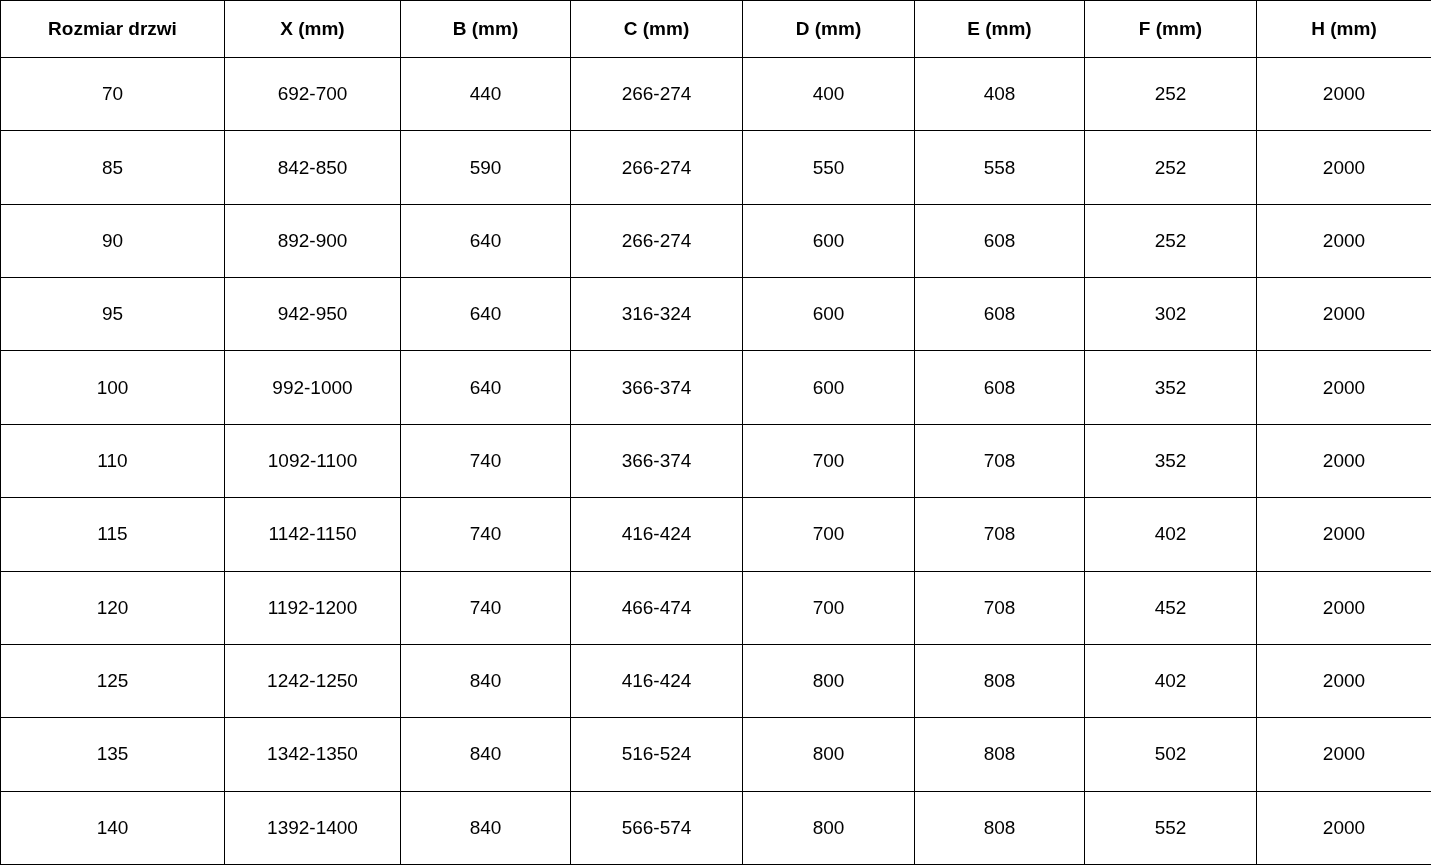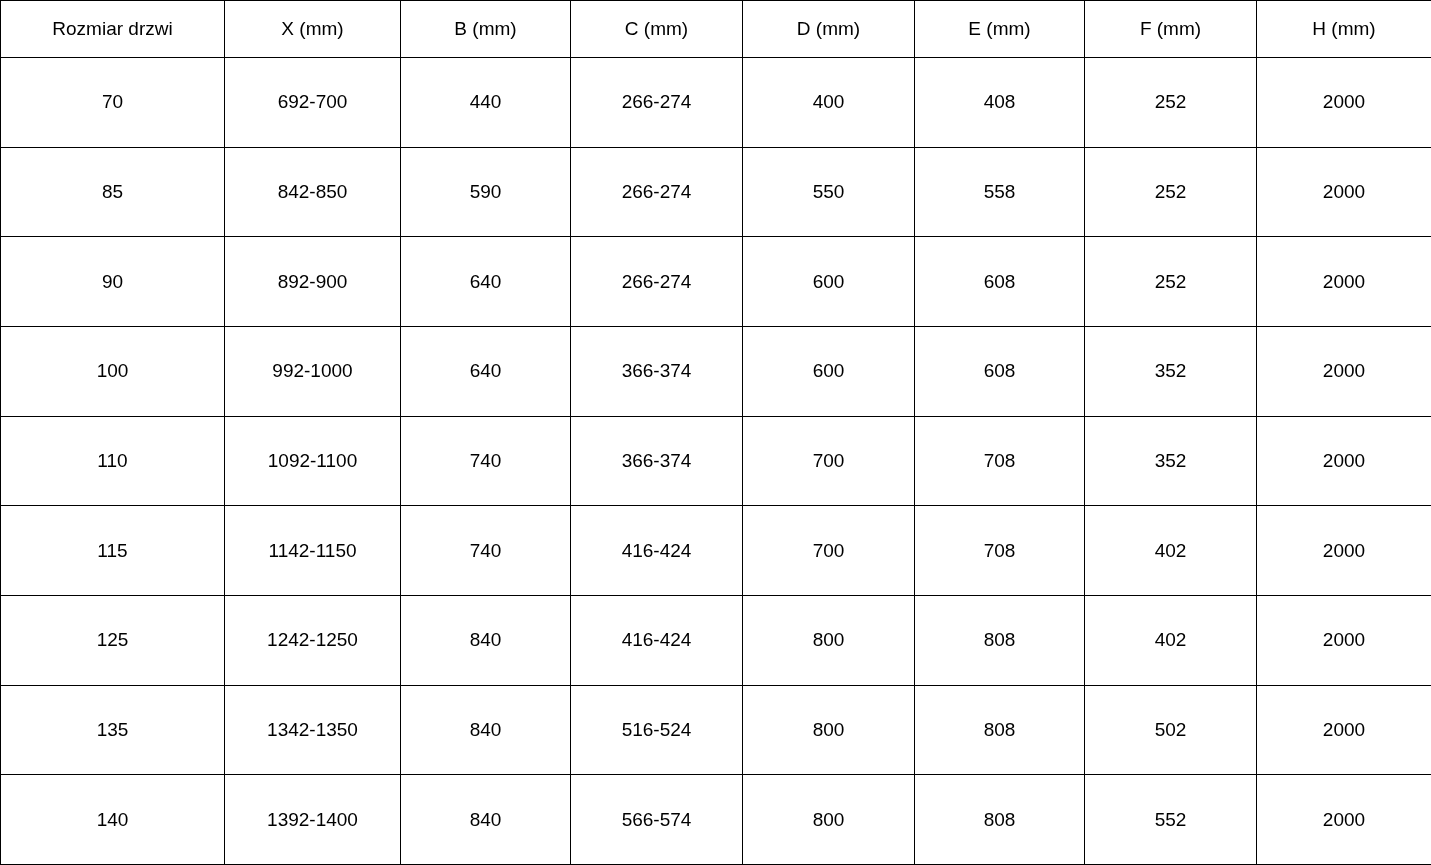--- a/index.html
+++ b/index.html
@@ -23,21 +23,21 @@
   table.spec-table th,
   table.spec-table td {
     border: 1px solid #000000;
     text-align: center;
     vertical-align: middle;
     font-size: 19px;
     padding: 0;
     white-space: nowrap;
   }
   table.spec-table thead th {
-    font-weight: normal;
+    font-weight: bold;
     font-size: 19px;
     height: 56px;
   }
   table.spec-table tbody td {
     font-weight: normal;
     height: 54px;
   }
   
   col.c0 { width: 224px; }
   col.c1 { width: 176px; }
@@ -99,20 +99,30 @@
       <td>90</td>
       <td>892-900</td>
       <td>640</td>
       <td>266-274</td>
       <td>600</td>
       <td>608</td>
       <td>252</td>
       <td>2000</td>
     </tr>
     <tr>
+      <td>95</td>
+      <td>942-950</td>
+      <td>640</td>
+      <td>316-324</td>
+      <td>600</td>
+      <td>608</td>
+      <td>302</td>
+      <td>2000</td>
+    </tr>
+    <tr>
       <td>100</td>
       <td>992-1000</td>
       <td>640</td>
       <td>366-374</td>
       <td>600</td>
       <td>608</td>
       <td>352</td>
       <td>2000</td>
     </tr>
     <tr>
@@ -126,20 +136,30 @@
       <td>2000</td>
     </tr>
     <tr>
       <td>115</td>
       <td>1142-1150</td>
       <td>740</td>
       <td>416-424</td>
       <td>700</td>
       <td>708</td>
       <td>402</td>
+      <td>2000</td>
+    </tr>
+    <tr>
+      <td>120</td>
+      <td>1192-1200</td>
+      <td>740</td>
+      <td>466-474</td>
+      <td>700</td>
+      <td>708</td>
+      <td>452</td>
       <td>2000</td>
     </tr>
     <tr>
       <td>125</td>
       <td>1242-1250</td>
       <td>840</td>
       <td>416-424</td>
       <td>800</td>
       <td>808</td>
       <td>402</td>

